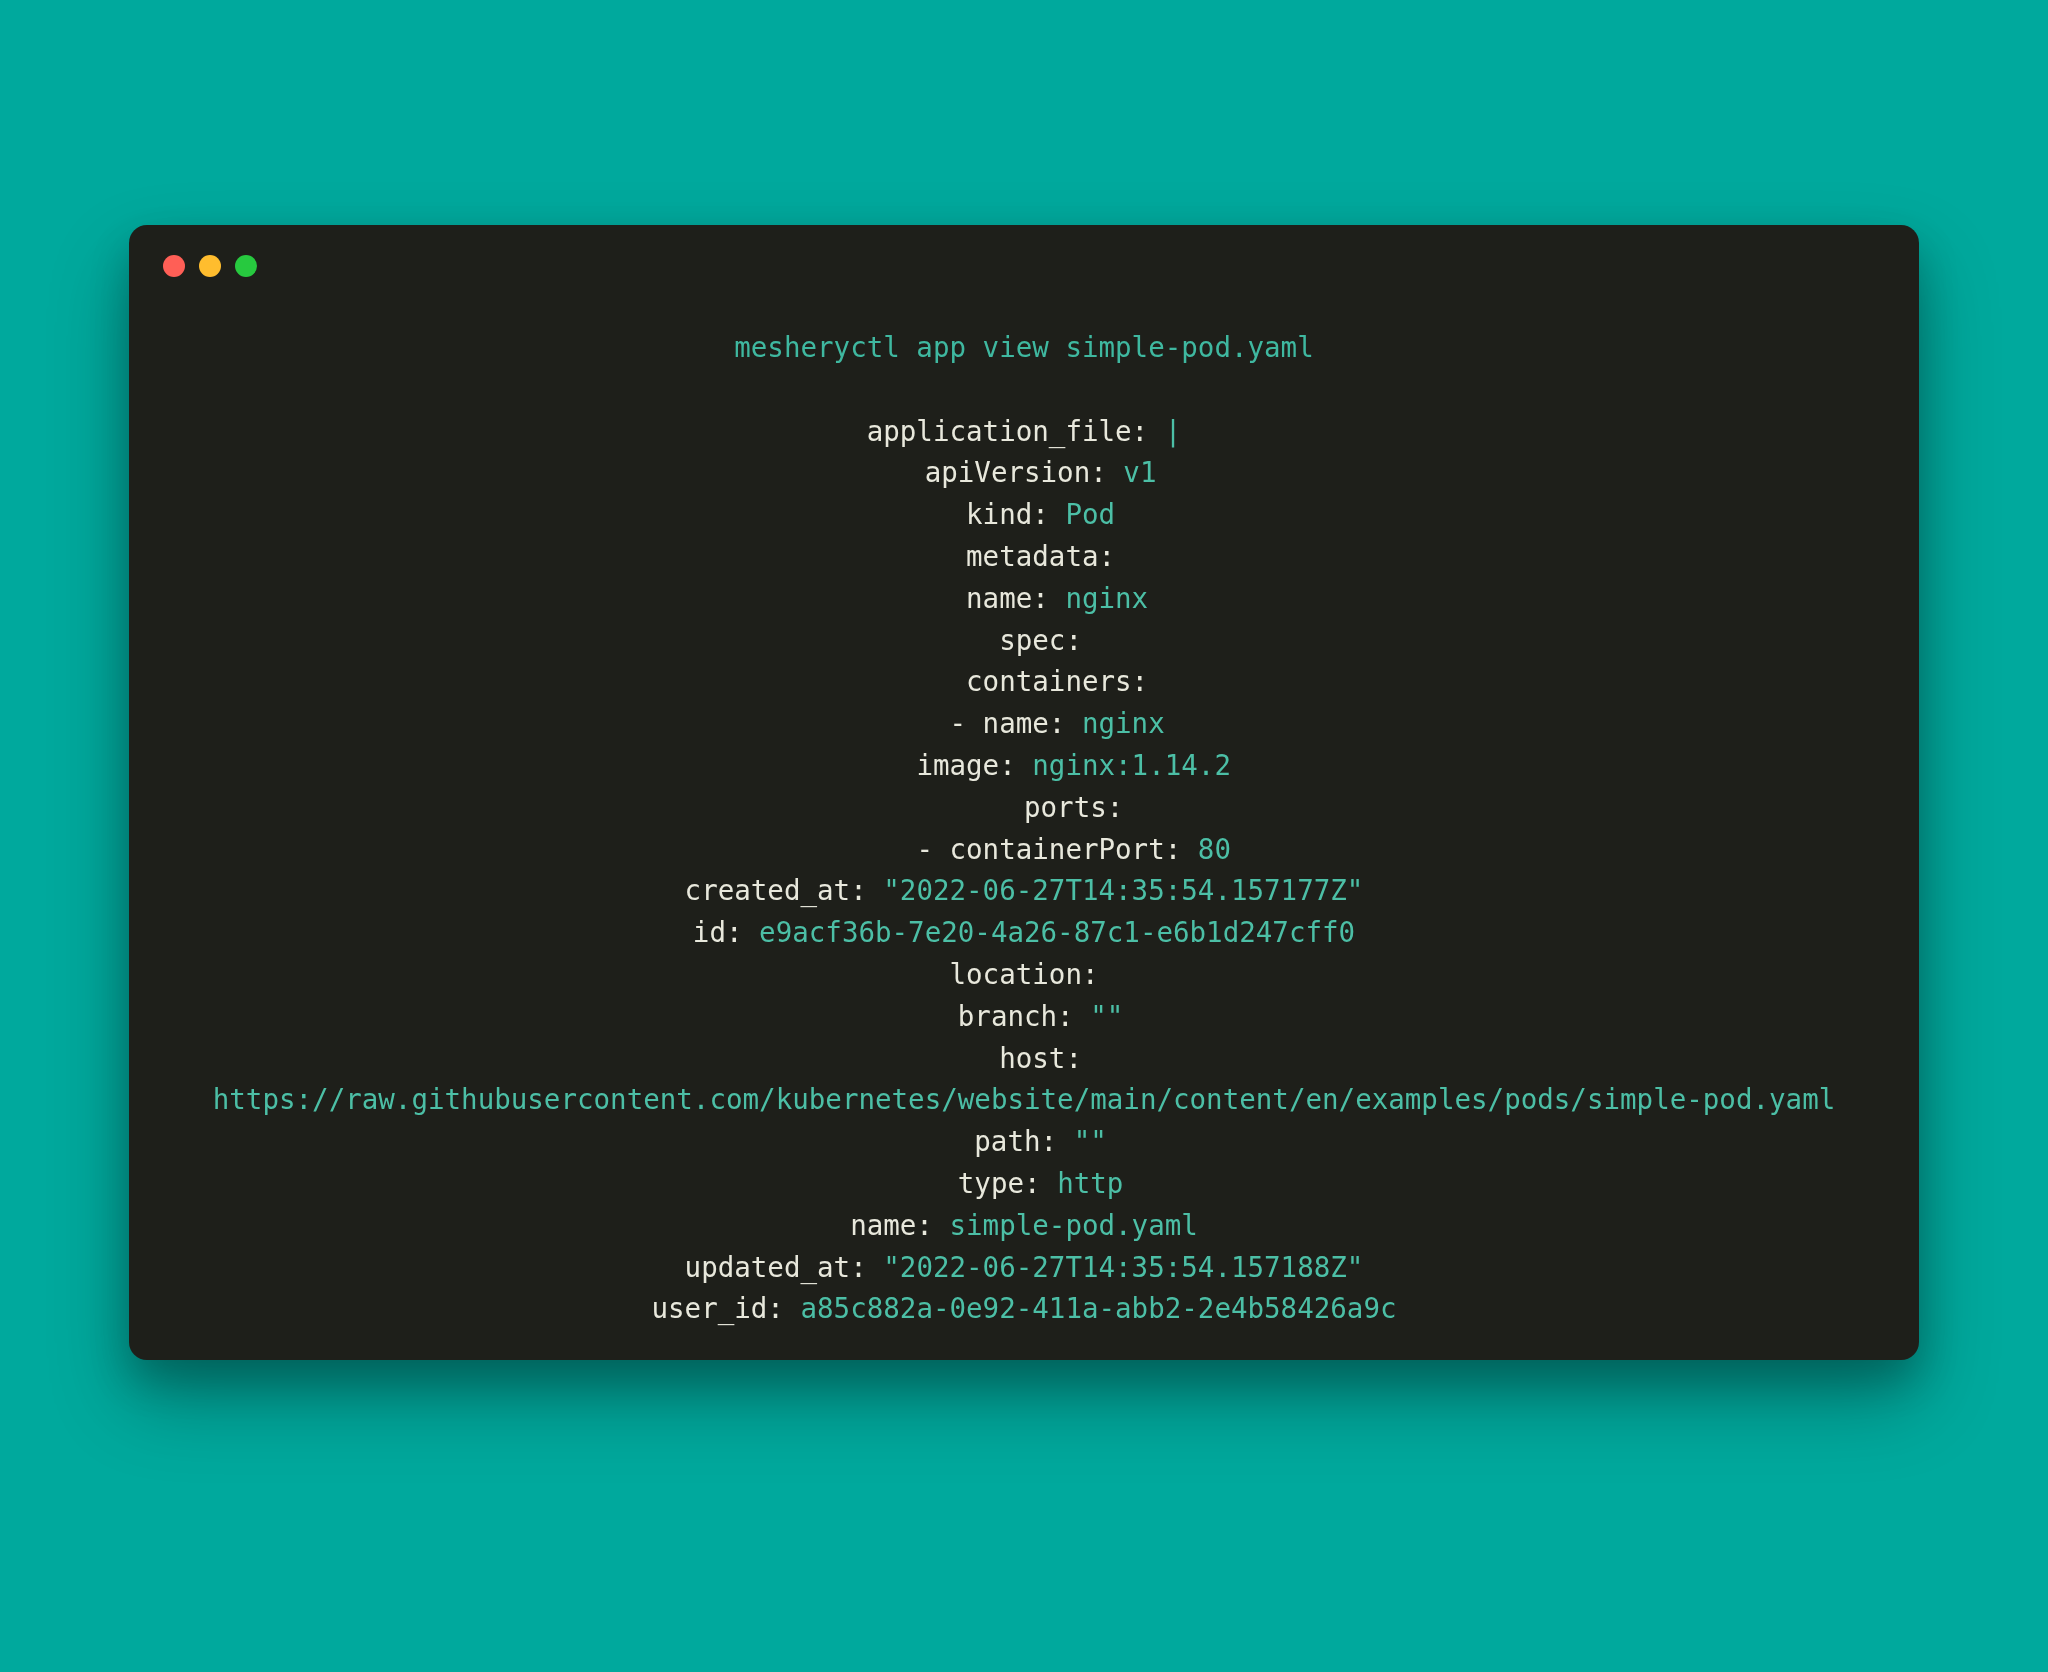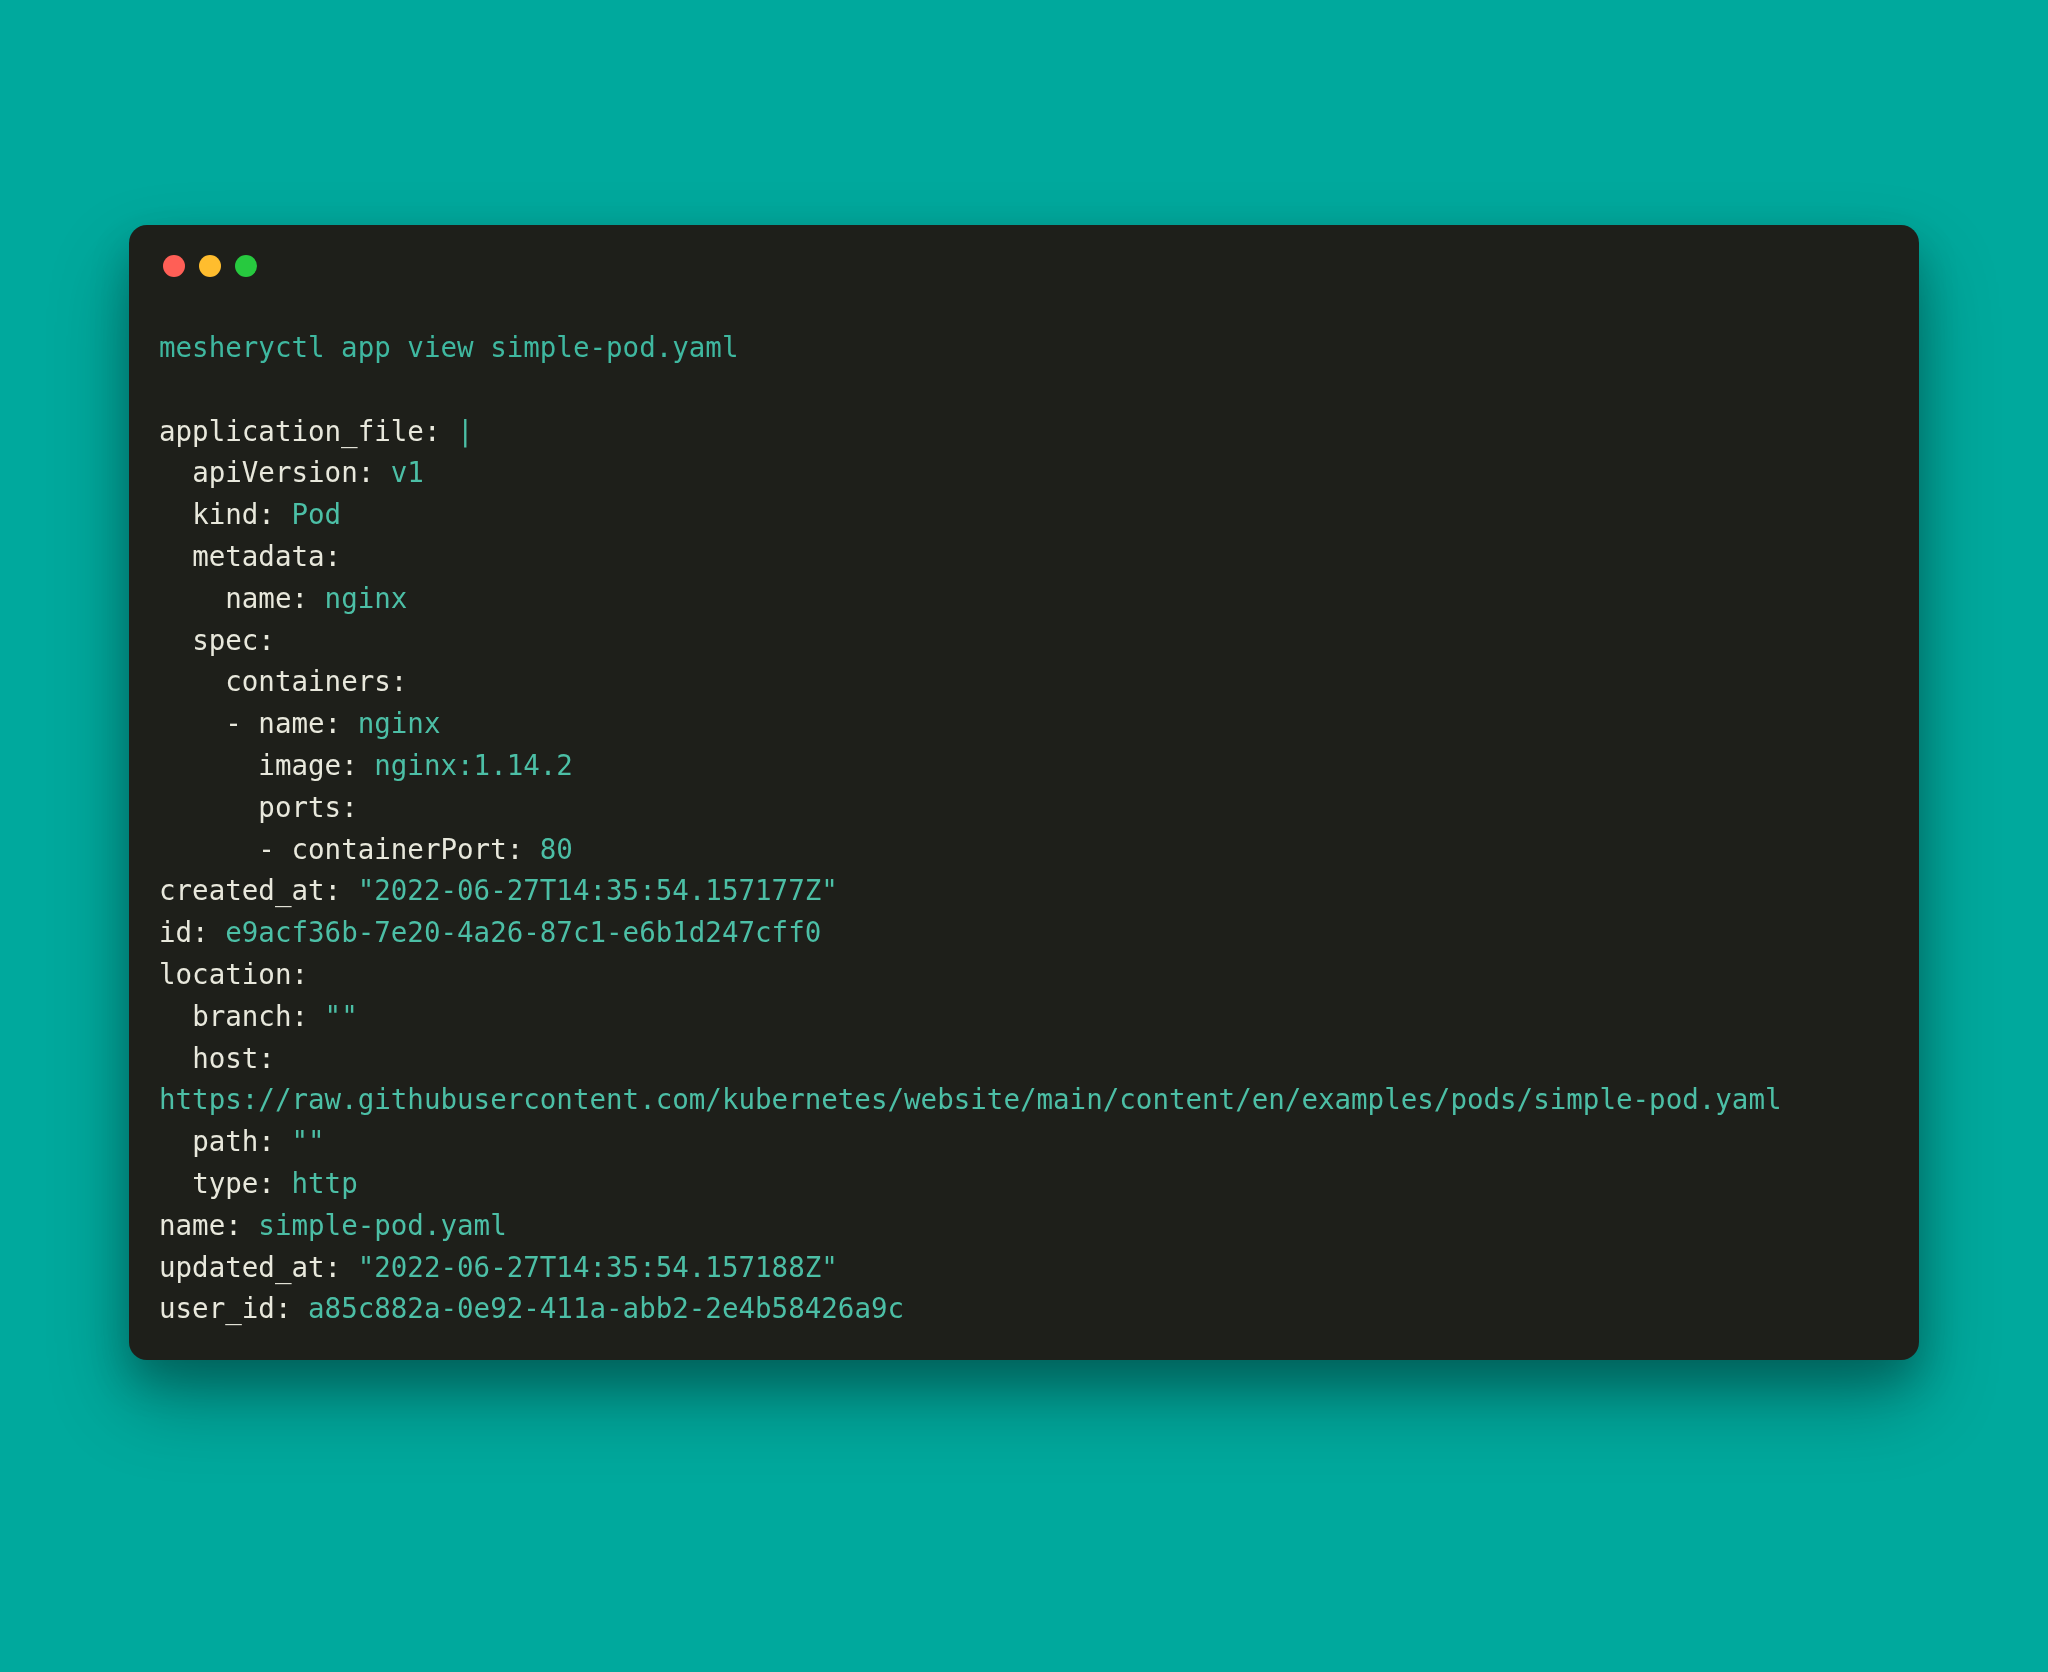--- a/index.html
+++ b/index.html
@@ -32,20 +32,21 @@
     }
     .red { background: #ff5f56; }
     .yellow { background: #ffbd2e; }
     .green { background: #27c93f; }
     .content {
       font-family: "SF Mono", "Menlo", "Monaco", "Consolas", monospace;
       font-size: 27.5px;
       line-height: 1.52;
       white-space: pre-wrap;
       word-wrap: break-word;
+      text-align: center;
     }
     .white { color: #e8e8dc; }
     .teal { color: #4cbfa6; }
     .command { color: #3fb8a0; }
   </style>
 </head>
 <body>
 
 <div class="terminal">
   <div class="titlebar">

